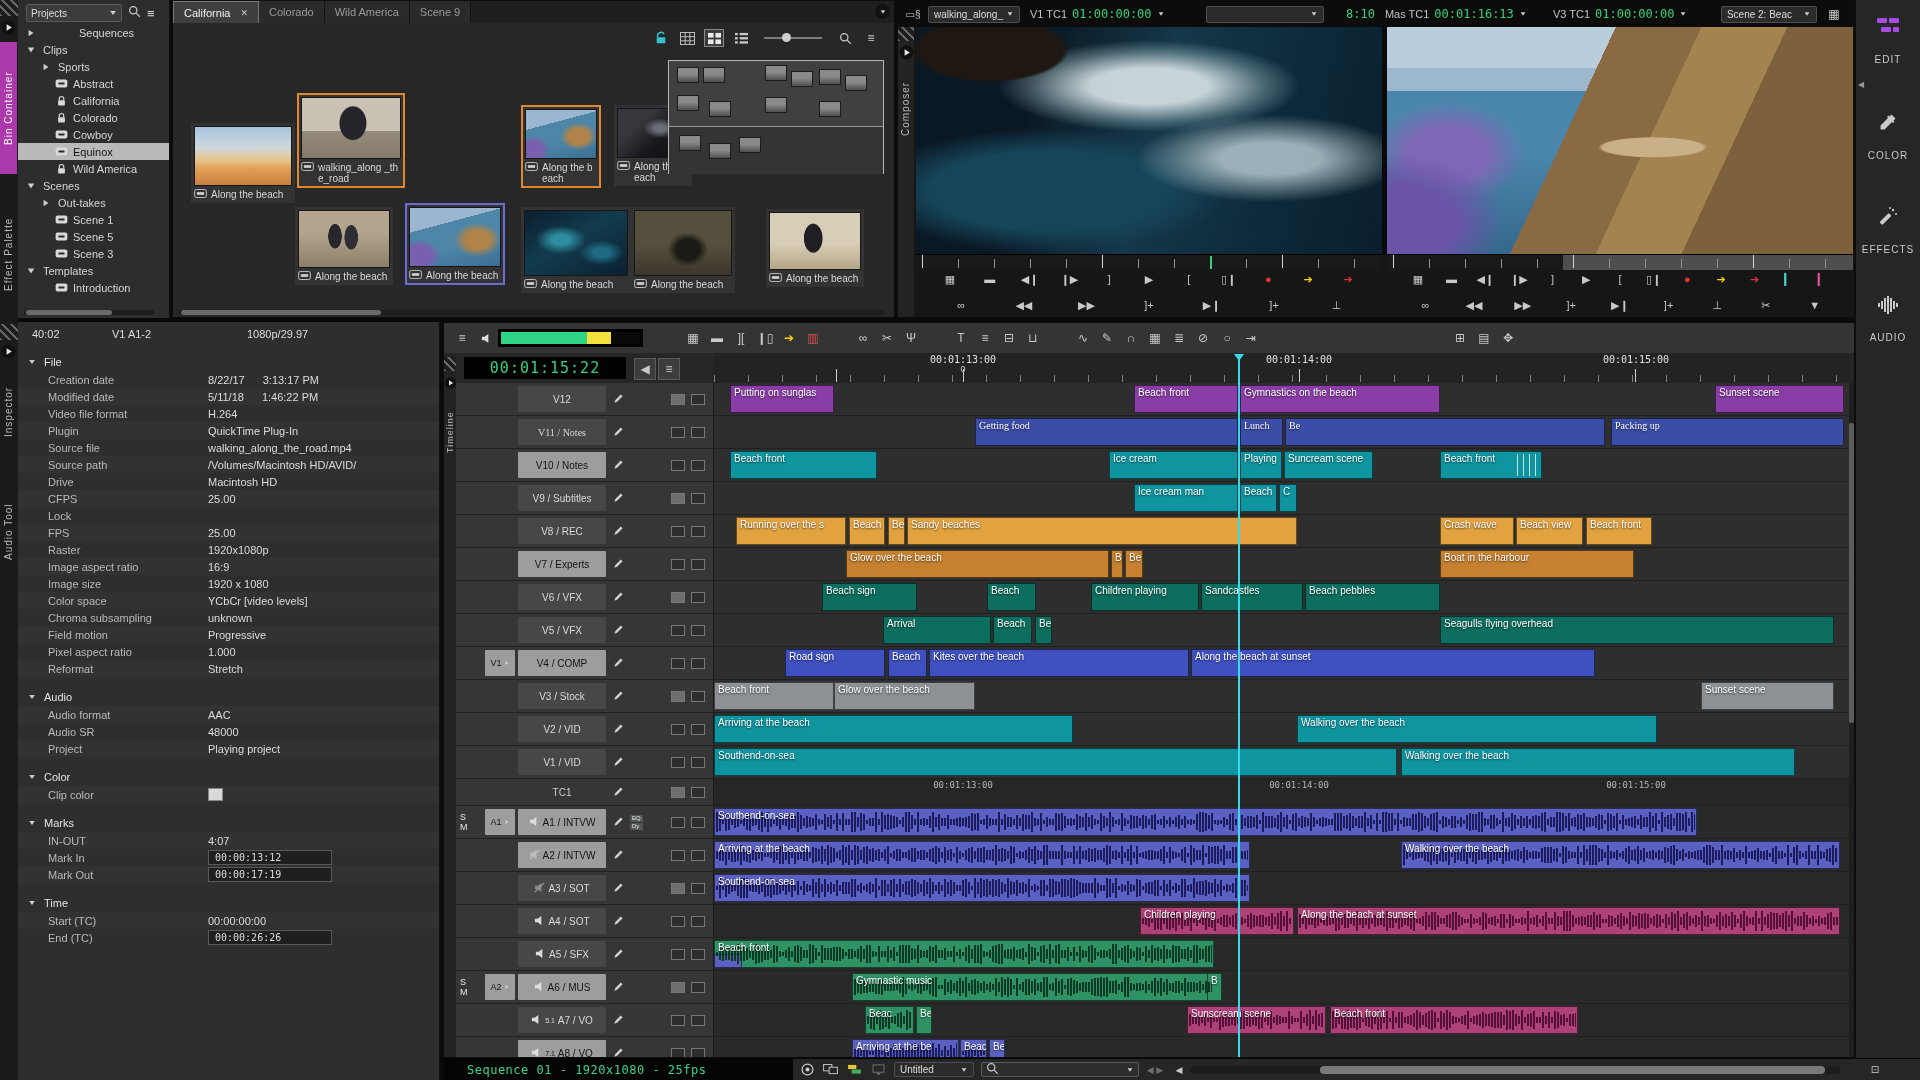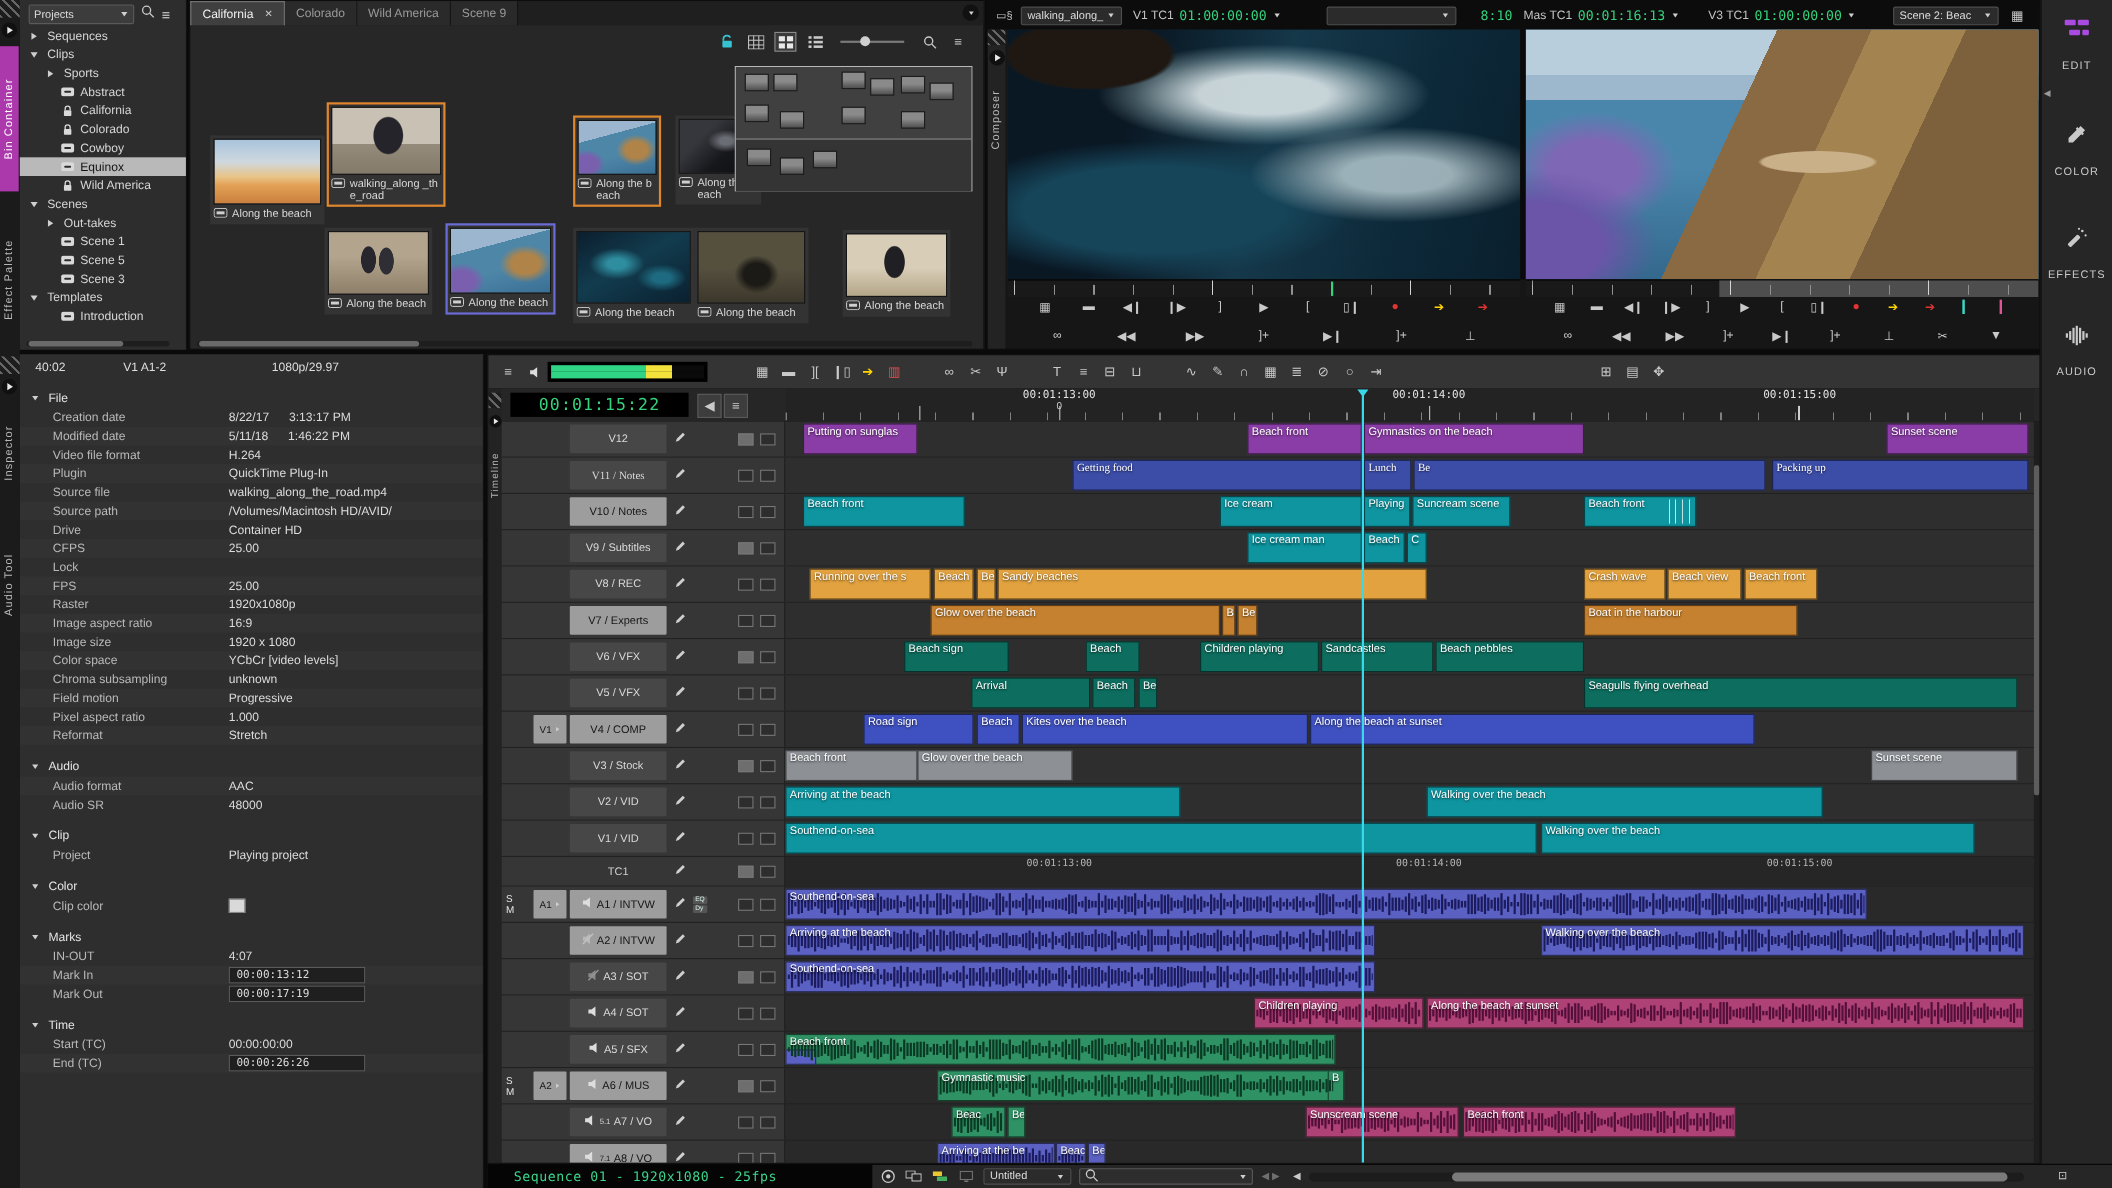--- a/index.html
+++ b/index.html
@@ -161,21 +161,21 @@
         <span>Projects</span>
         <span class="tri-d" style="transform:scale(.7)"></span>
       </div>
       <span id="proj-search"><svg viewBox="0 0 16 16" width="13" height="13">
             <circle cx="6.5" cy="6.5" r="4.5" fill="none" stroke="#c9c9c9" stroke-width="1.5"></circle>
             <line x1="10" y1="10" x2="14.5" y2="14.5" stroke="#c9c9c9" stroke-width="1.5"></line>
           </svg></span>
       <span style="font-size:13px;color:#ddd;">≡</span>
     </div>
     <div id="tree">
-        <div class="tree-row" style="padding-left: 6px;">
+        <div class="tree-row" style="padding-left: 6px; gap: 36px;">
           <span class="tree-ic">
             <span class="tri-r" style="transform:scale(.8)"></span>
           </span>
           <span>Sequences</span>
         </div>
         <div class="tree-row" style="padding-left: 6px;">
           <span class="tree-ic">
             <span class="tri-d" style="transform:scale(.8)"></span>
           </span>
           <span>Clips</span>
@@ -744,21 +744,21 @@
         <div class="insp-row">
           <span class="insp-lab">Source file</span>
           <span class="insp-val">walking_along_the_road.mp4</span>
         </div>
         <div class="insp-row">
           <span class="insp-lab">Source path</span>
           <span class="insp-val">/Volumes/Macintosh HD/AVID/</span>
         </div>
         <div class="insp-row">
           <span class="insp-lab">Drive</span>
-          <span class="insp-val">Container HD</span>
+          <span class="insp-val">Macintosh HD</span>
         </div>
         <div class="insp-row">
           <span class="insp-lab">CFPS</span>
           <span class="insp-val">25.00</span>
         </div>
         <div class="insp-row">
           <span class="insp-lab">Lock</span>
           <span class="insp-val"></span>
         </div>
         <div class="insp-row">
@@ -801,24 +801,20 @@
           <span class="tri-d" style="transform:scale(.7)"></span>
           <span>Audio</span>
         </div>
         <div class="insp-row">
           <span class="insp-lab">Audio format</span>
           <span class="insp-val">AAC</span>
         </div>
         <div class="insp-row">
           <span class="insp-lab">Audio SR</span>
           <span class="insp-val">48000</span>
-        </div>
-        <div class="insp-sec-title">
-          <span class="tri-d" style="transform:scale(.7)"></span>
-          <span>Clip</span>
         </div>
         <div class="insp-row">
           <span class="insp-lab">Project</span>
           <span class="insp-val">Playing project</span>
         </div>
         <div class="insp-sec-title">
           <span class="tri-d" style="transform:scale(.7)"></span>
           <span>Color</span>
         </div>
         <div class="insp-row">

